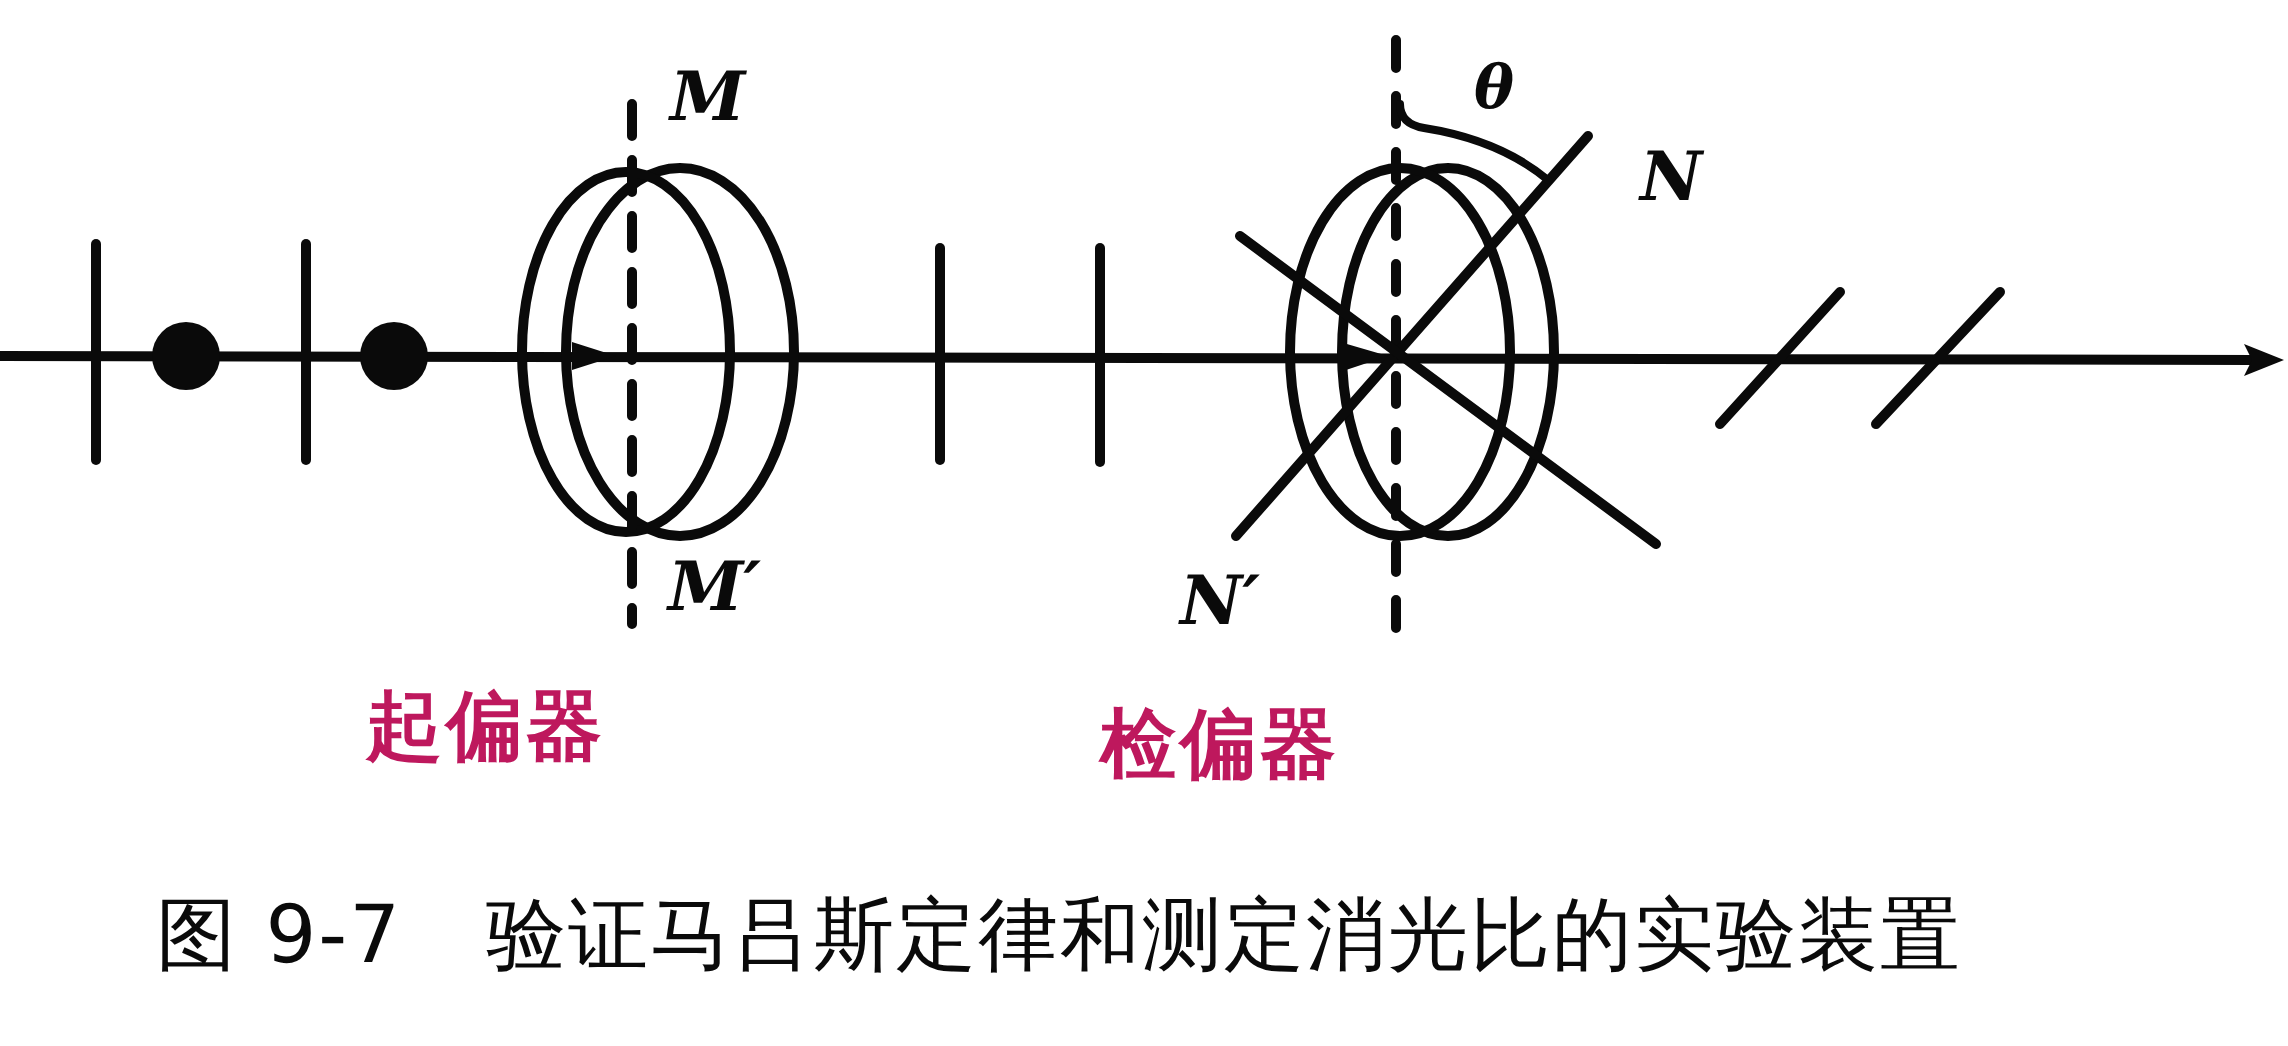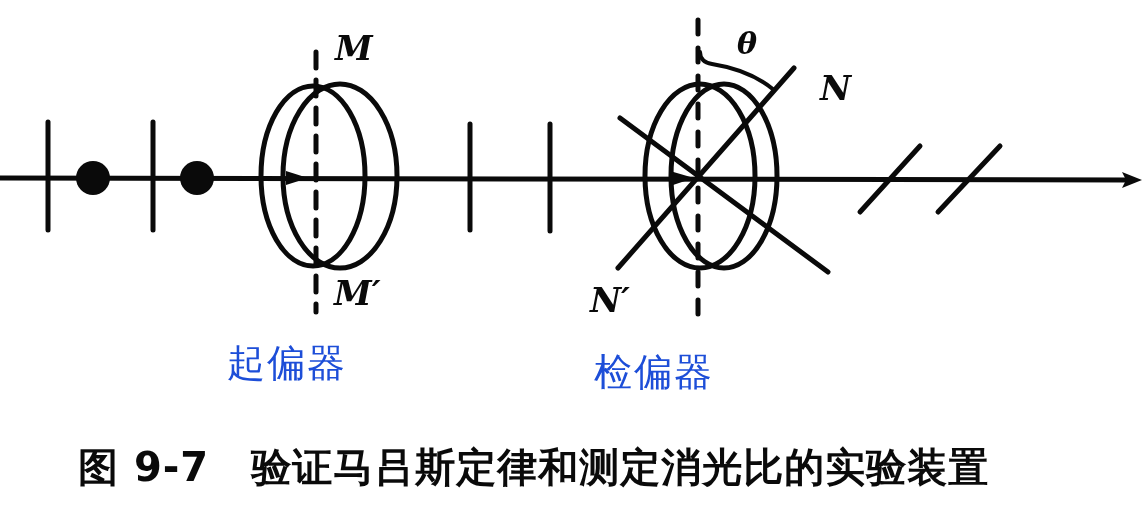--- a/index.html
+++ b/index.html
@@ -2,24 +2,24 @@
 <html><head>
 <meta charset="utf-8">
 <style>
   html, body { margin: 0; padding: 0; background: #ffffff; }
   body { width: 1144px; height: 523px; position: relative; overflow: hidden;
          font-family: "DejaVu Sans", sans-serif; color: #0a0a0a; }
   #diagram { position: absolute; left: 0; top: 0; width: 1144px; height: 523px; }
   .stroke { stroke: #0a0a0a; fill: none; stroke-linecap: round; }
   .label-italic { font-family: "DejaVu Serif", serif; font-style: italic; font-weight: bold; fill: #0a0a0a; }
   .caption { position: absolute; left: 78px; top: 440px; font-family: "DejaVu Sans", sans-serif;
-             font-weight: bold; font-size: 40px; letter-spacing: 1px; color: #0a0a0a; white-space: nowrap; }
+             font-weight: normal; font-size: 40px; letter-spacing: 1px; color: #0a0a0a; white-space: nowrap; }
   .caption .num { margin-right: 42px; }
-  .device-label { position: absolute; font-family: "DejaVu Sans", sans-serif; font-weight: normal;
-                  font-size: 38px; color: #1d4ed8; letter-spacing: 2px; white-space: nowrap; margin-left: 44px; }
+  .device-label { position: absolute; font-family: "DejaVu Sans", sans-serif; font-weight: bold;
+                  font-size: 38px; color: #be185d; letter-spacing: 2px; white-space: nowrap; }
 </style>
 </head>
 <body>
 
 <svg id="diagram" viewBox="0 0 1144 523" xmlns="http://www.w3.org/2000/svg">
 
   <g>
     <line class="stroke" x1="0" y1="178" x2="1128" y2="180" stroke-width="5"></line>
     <polygon points="1142,180 1122,172 1126,180 1122,188" fill="#0a0a0a"></polygon>
   </g>

